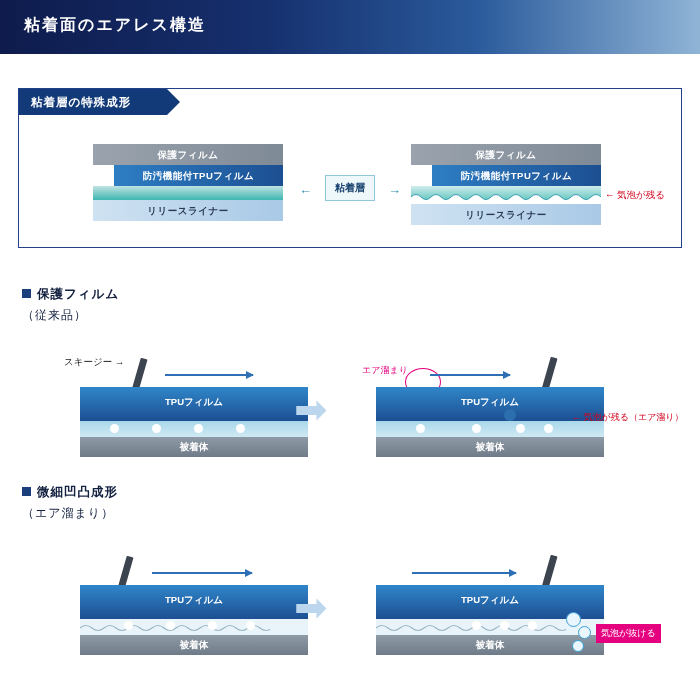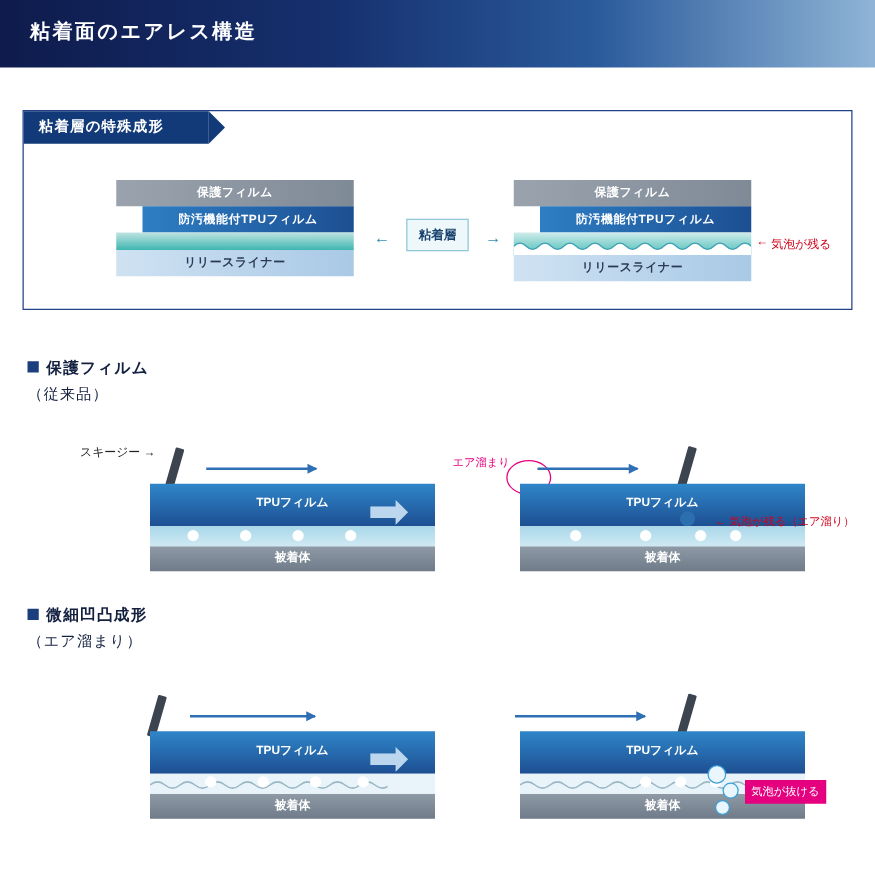--- a/index.html
+++ b/index.html
@@ -140,21 +140,20 @@
     position: absolute;
     font-size: 12px;
     color: #13203f;
     letter-spacing: 1px;
   }
 
   
   .spec {
     position: absolute;
     width: 228px;
-    margin-left: 40px;
   }
   .spec-tpu {
     height: 34px;
     background: linear-gradient(180deg, #2f86c9 0%, #1d4f92 100%);
     position: relative;
   }
   .spec-tpu-label {
     position: absolute;
     width: 100%;
     top: 9px;

